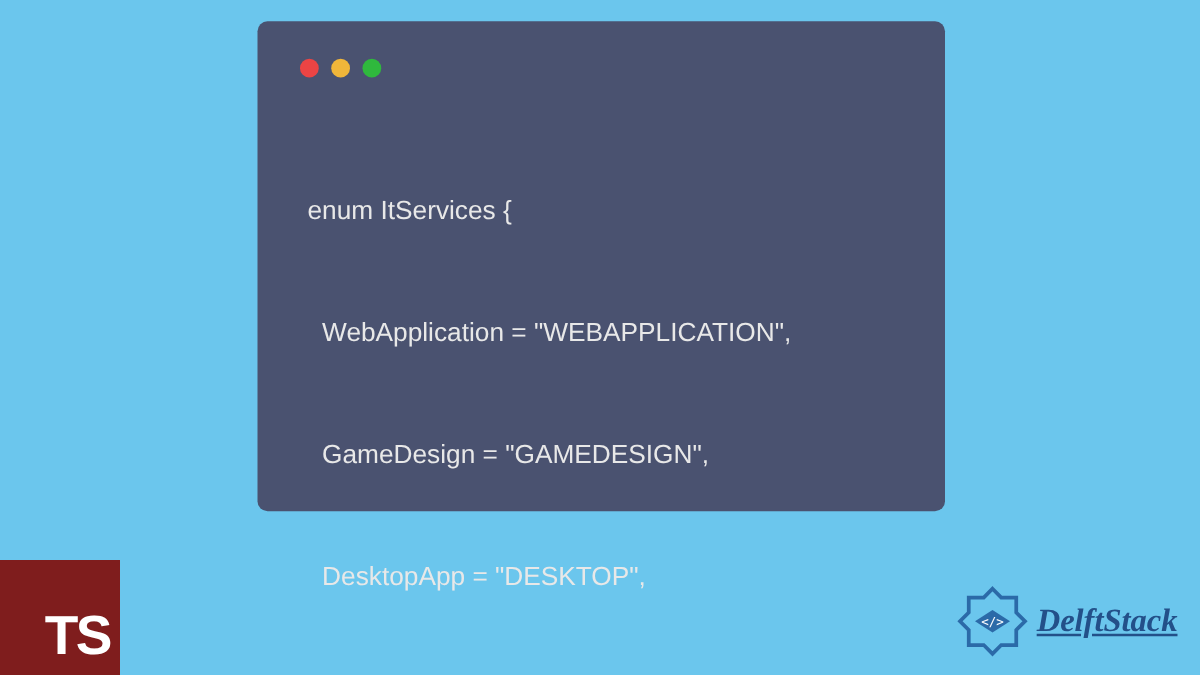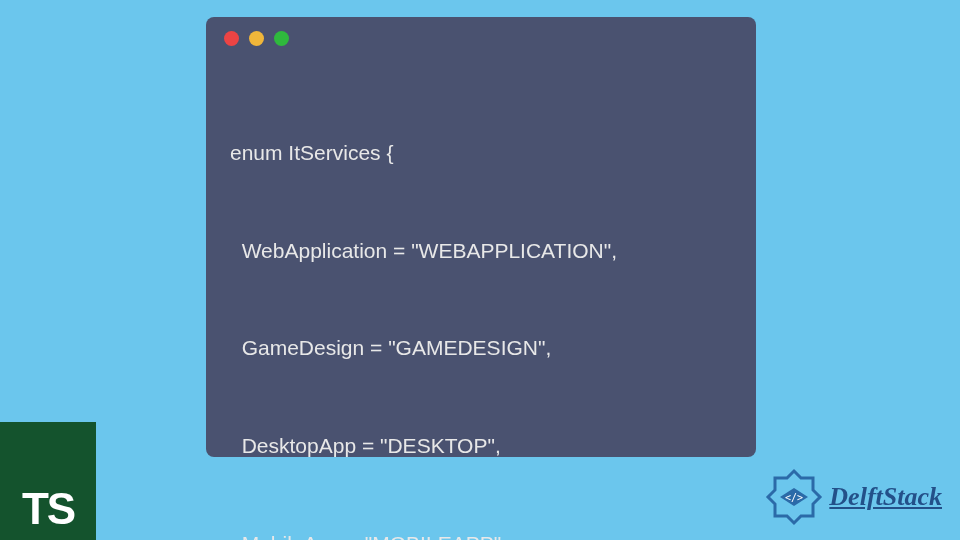--- a/index.html
+++ b/index.html
@@ -12,24 +12,24 @@
       height: 540px;
       background: #6bc6ed;
       position: relative;
       font-family: Arial, sans-serif;
     }
     .code-window {
       position: absolute;
       left: 206px;
       top: 17px;
       width: 550px;
-      height: 440px;
+      height: 392px;
       background: #4a5270;
       border-radius: 8px;
-      padding: 0;
+      padding: 16px;
     }
     .traffic-lights {
       display: flex;
       gap: 10px;
       padding: 14px 18px 8px 18px;
     }
     .light {
       width: 15px;
       height: 15px;
       border-radius: 50%;
@@ -43,25 +43,25 @@
       font-family: "Segoe UI", Arial, sans-serif;
       font-size: 21px;
       line-height: 1.55;
       white-space: pre;
     }
     .ts-badge {
       position: absolute;
       left: 0;
       bottom: 0;
       width: 96px;
-      height: 118px;
-      background: #14532d;
+      height: 92px;
+      background: #7f1d1d;
       display: flex;
       align-items: flex-end;
-      justify-content: center;
+      justify-content: flex-end;
       padding: 6px 8px;
     }
     .ts-text {
       color: #ffffff;
       font-family: Arial, sans-serif;
       font-weight: bold;
       font-size: 44px;
       letter-spacing: -2px;
     }
     .brand {

